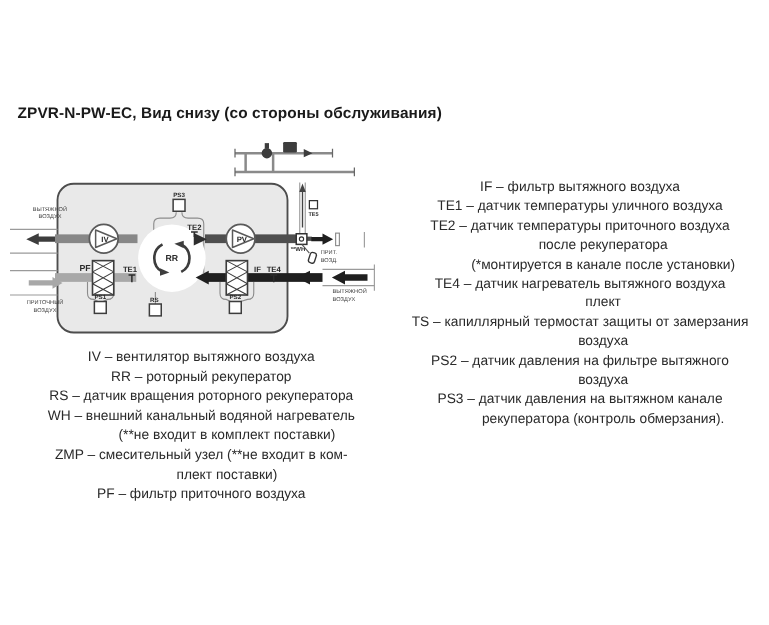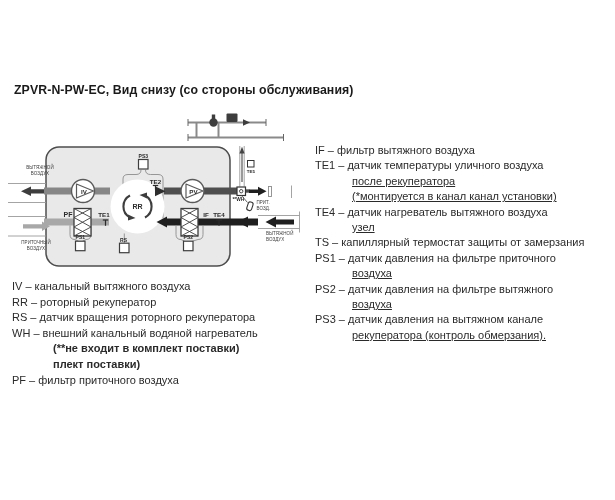--- a/index.html
+++ b/index.html
@@ -6,25 +6,25 @@
   .page{
     position:relative;width:615px;height:500px;background:#ffffff;
     font-family:"Liberation Sans",sans-serif;color:#1f1f1f;overflow:hidden;
   }
   .title{
     position:absolute;left:14px;top:83px;margin:0;
     font-size:12.3px;font-weight:700;letter-spacing:.1px;color:#1a1a1a;text-align:center;
   }
   .diagram{position:absolute;left:5px;top:105px;width:300px;height:165px;}
   .legend{position:absolute;font-size:11px;color:#2a2a2a;}
-  .legend-line{white-space:nowrap;}
+  .legend-line{white-space:nowrap;text-align:center;}
   .legend-left{left:12px;top:279px;width:298px;line-height:15.6px;}
   .legend-right{left:315px;top:143px;width:298px;line-height:15.4px;}
-  .legend-left .indent{padding-left:41px;font-weight:bold;}
-  .legend-right .indent{padding-left:37px;text-decoration:underline;}
+  .legend-left .indent{padding-left:41px;}
+  .legend-right .indent{padding-left:37px;}
   svg text{font-family:"Liberation Sans",sans-serif;fill:#2b2b2b;}
   .lbl-bold{font-weight:700;}
   .lbl-tiny{font-size:4.5px;fill:#3d3d3d;letter-spacing:.05px;}
 </style>
 </head>
 <body>
 
 <div class="page">
 
   <h1 class="title">ZPVR-N-PW-EC, Вид снизу (со стороны обслуживания)</h1>
@@ -182,39 +182,40 @@
     <text x="36" y="243.5" text-anchor="middle" class="lbl-tiny">ПРИТОЧНЫЙ</text>
     <text x="36" y="249.5" text-anchor="middle" class="lbl-tiny">ВОЗДУХ</text>
     <text x="256.5" y="203.5" text-anchor="start" class="lbl-tiny">ПРИТ.</text>
     <text x="256.5" y="209.5" text-anchor="start" class="lbl-tiny">ВОЗД.</text>
     <text x="266" y="234.5" text-anchor="start" class="lbl-tiny">ВЫТЯЖНОЙ</text>
     <text x="266" y="240.5" text-anchor="start" class="lbl-tiny">ВОЗДУХ</text>
   </svg>
 
   <div class="legend legend-left">
 
-      <div class="legend-line">IV – канальный вытяжного воздуха</div>
+      <div class="legend-line">IV – вентилятор вытяжного воздуха</div>
       <div class="legend-line">RR – роторный рекуператор</div>
       <div class="legend-line">RS – датчик вращения роторного рекуператора</div>
       <div class="legend-line">WH – внешний канальный водяной нагреватель</div>
       <div class="legend-line indent">(**не входит в комплект поставки)</div>
+      <div class="legend-line">ZMP – смесительный узел (**не входит в ком-</div>
       <div class="legend-line indent">плект поставки)</div>
       <div class="legend-line">PF – фильтр приточного воздуха</div>
     </div>
 
   <div class="legend legend-right">
 
   <div class="legend-line">IF – фильтр вытяжного воздуха</div>
       <div class="legend-line">TE1 – датчик температуры уличного воздуха</div>
+      <div class="legend-line">TE2 – датчик температуры приточного воздуха</div>
       <div class="legend-line indent">после рекуператора</div>
-      <div class="legend-line indent">(*монтируется в канал канал установки)</div>
+      <div class="legend-line indent">(*монтируется в канале после установки)</div>
       <div class="legend-line">TE4 – датчик нагреватель вытяжного воздуха</div>
-      <div class="legend-line indent">узел</div>
+      <div class="legend-line indent">плект</div>
       <div class="legend-line">TS – капиллярный термостат защиты от замерзания</div>
-      <div class="legend-line">PS1 – датчик давления на фильтре приточного</div>
       <div class="legend-line indent">воздуха</div>
       <div class="legend-line">PS2 – датчик давления на фильтре вытяжного</div>
       <div class="legend-line indent">воздуха</div>
       <div class="legend-line">PS3 – датчик давления на вытяжном канале</div>
       <div class="legend-line indent">рекуператора (контроль обмерзания).</div>
     </div>
 
 </div>
 
 </body></html>

